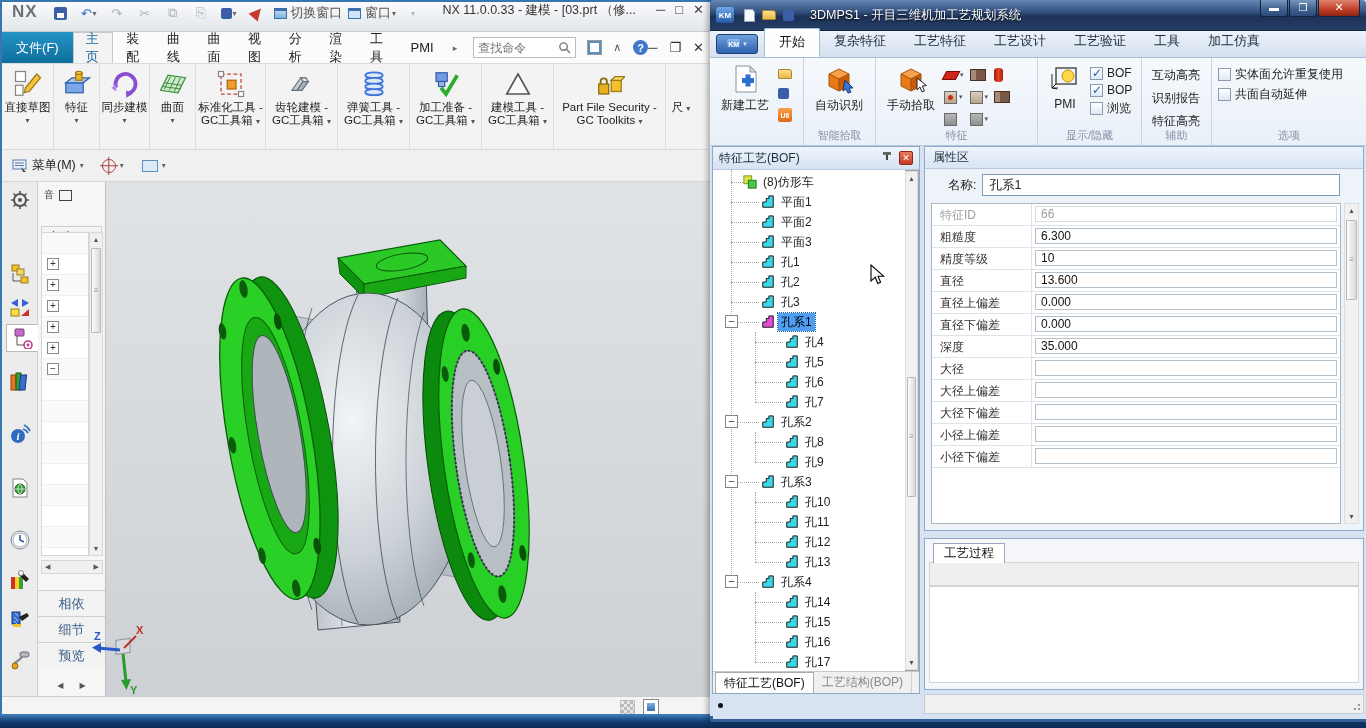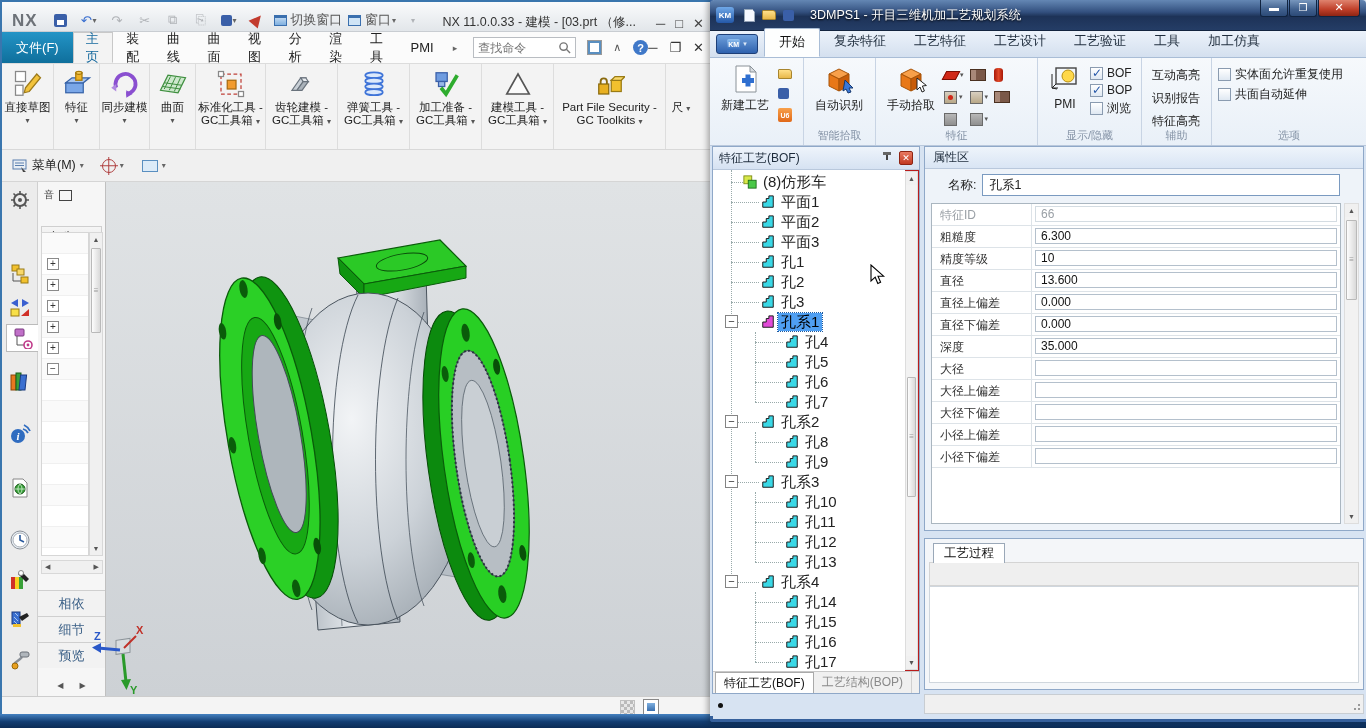--- a/index.html
+++ b/index.html
@@ -1,20 +1,20 @@
 <!DOCTYPE html>
 <html><head>
 <meta charset="utf-8">
 <style>
 *{margin:0;padding:0;box-sizing:border-box}
 html,body{width:1366px;height:728px;overflow:hidden}
 body{font-family:"Liberation Sans","DejaVu Sans",sans-serif;font-size:12px;color:#222;background:#0b2c56;position:relative}
 
 .nxwin{position:absolute;left:0;top:0;width:712px;height:716px;background:#f2f2f2;border-left:2px solid #3a76ae;border-top:2px solid #3a76ae}
-.nx-titlebar{position:absolute;left:0;top:0;width:100%;height:30px;background:linear-gradient(180deg,#fafbfc,#e2e6ea);border-bottom:1px solid #c9cdd2;display:flex;align-items:flex-end;padding:0 4px;gap:6px}
+.nx-titlebar{position:absolute;left:0;top:0;width:100%;height:30px;background:linear-gradient(180deg,#fafbfc,#e2e6ea);border-bottom:1px solid #c9cdd2;display:flex;align-items:flex-start;padding:0 4px;gap:6px}
 .nx-logo{font-weight:bold;font-size:17px;color:#6d7278;letter-spacing:1px;padding:0 6px}
 .qbtn{height:22px;min-width:22px;display:flex;align-items:center;justify-content:center;border-radius:2px;color:#555;font-size:13px}
 .qbtn .car{font-size:8px;color:#666;margin-left:1px}
 .gray{color:#b0b3b7}
 .disk{width:13px;height:13px;background:#3a5fa8;border-radius:2px;position:relative}
 .disk:after{content:"";position:absolute;left:3px;top:6px;width:7px;height:5px;background:#fff}
 .minidisk{width:11px;height:11px;background:#3a5fa8;border-radius:2px}
 .brush{width:0;height:0;border-left:6px solid transparent;border-right:6px solid transparent;border-bottom:12px solid #c23b2e;transform:rotate(40deg)}
 .winico{width:13px;height:11px;border:1px solid #3a6fae;background:linear-gradient(180deg,#bcd6f0,#7fb0e0);border-top:3px solid #3a6fae}
 .nx-title{margin-left:auto;font-size:12.5px;color:#333;white-space:nowrap}
@@ -117,28 +117,28 @@
 .cyl{width:9px;height:14px;background:linear-gradient(90deg,#a81808,#e04828,#a81808);border-radius:4px/3px}
 .kchecks{display:flex;flex-direction:column;gap:3px;padding-top:4px}
 .kmcheck{display:flex;align-items:center;gap:4px;font-size:12px;color:#222}
 .cbox{width:13px;height:13px;border:1px solid #8a9bb0;background:linear-gradient(180deg,#fff,#dfe8f2);position:relative}
 .kmcheck.checked .cbox:after{content:"✓";position:absolute;left:1px;top:-2px;color:#2456a8;font-size:12px;font-weight:bold}
 .kbtns{display:flex;flex-direction:column;gap:4px;padding-top:4px}
 .ktext{font-size:12px;color:#222;padding:1px 4px;white-space:nowrap}
 
 .km-main{position:absolute;left:-3px;top:146px;width:656px;height:570px;background:#d7e3f2}
 
-.treepanel{position:absolute;left:2px;top:0;width:208px;height:548px;background:#b91c1c;border:1px solid #8fa8c8}
+.treepanel{position:absolute;left:2px;top:0;width:208px;height:548px;background:#a3a3a3;border:1px solid #8fa8c8}
 .tp-header{height:23px;background:linear-gradient(180deg,#eef4fb,#d6e2f2);border-bottom:1px solid #b9c8dc;display:flex;align-items:center;padding:0 6px;font-size:12px;color:#1c2a3a}
 .pinico{margin-left:auto;width:12px;height:12px;position:relative}
 .pinico:before{content:"";position:absolute;left:5px;top:0;width:2px;height:8px;background:#444}
 .pinico:after{content:"";position:absolute;left:2px;top:0;width:8px;height:3px;background:#666}
 .tp-close{width:14px;height:14px;margin-left:6px;background:linear-gradient(180deg,#e87a62,#c23a22);border:1px solid #8e2413;border-radius:2px;color:#fff;font-size:9px;font-weight:bold;display:flex;align-items:center;justify-content:center}
 .treearea{position:absolute;left:0;top:23px;right:14px;bottom:22px;overflow:hidden;background:#fff}
-.trow{height:20px;position:relative;display:flex;align-items:center;font-size:15px;white-space:nowrap}
+.trow{height:20px;position:relative;display:flex;align-items:center;font-size:12px;white-space:nowrap}
 .trow:after{content:"";position:absolute;top:10px;border-top:1px dotted #9aa;left:18px;width:12px}
 .trow.lv1:after{width:28px}
 .trow.lv2:after{left:42px;width:28px}
 .exp{display:none}
 .trow.has-exp .exp{display:block;position:absolute;left:12px;top:3px;width:13px;height:13px;border:1px solid #848484;background:#fff;z-index:2;font-size:11px;line-height:10px;text-align:center;color:#333}
 .trow.has-exp .exp:before{content:"−"}
 .ticon{position:absolute;top:3px;width:14px;height:14px;z-index:2}
 .trow.lv0 .ticon{left:30px}
 .trow.lv1 .ticon{left:48px}
 .trow.lv2 .ticon{left:72px}

